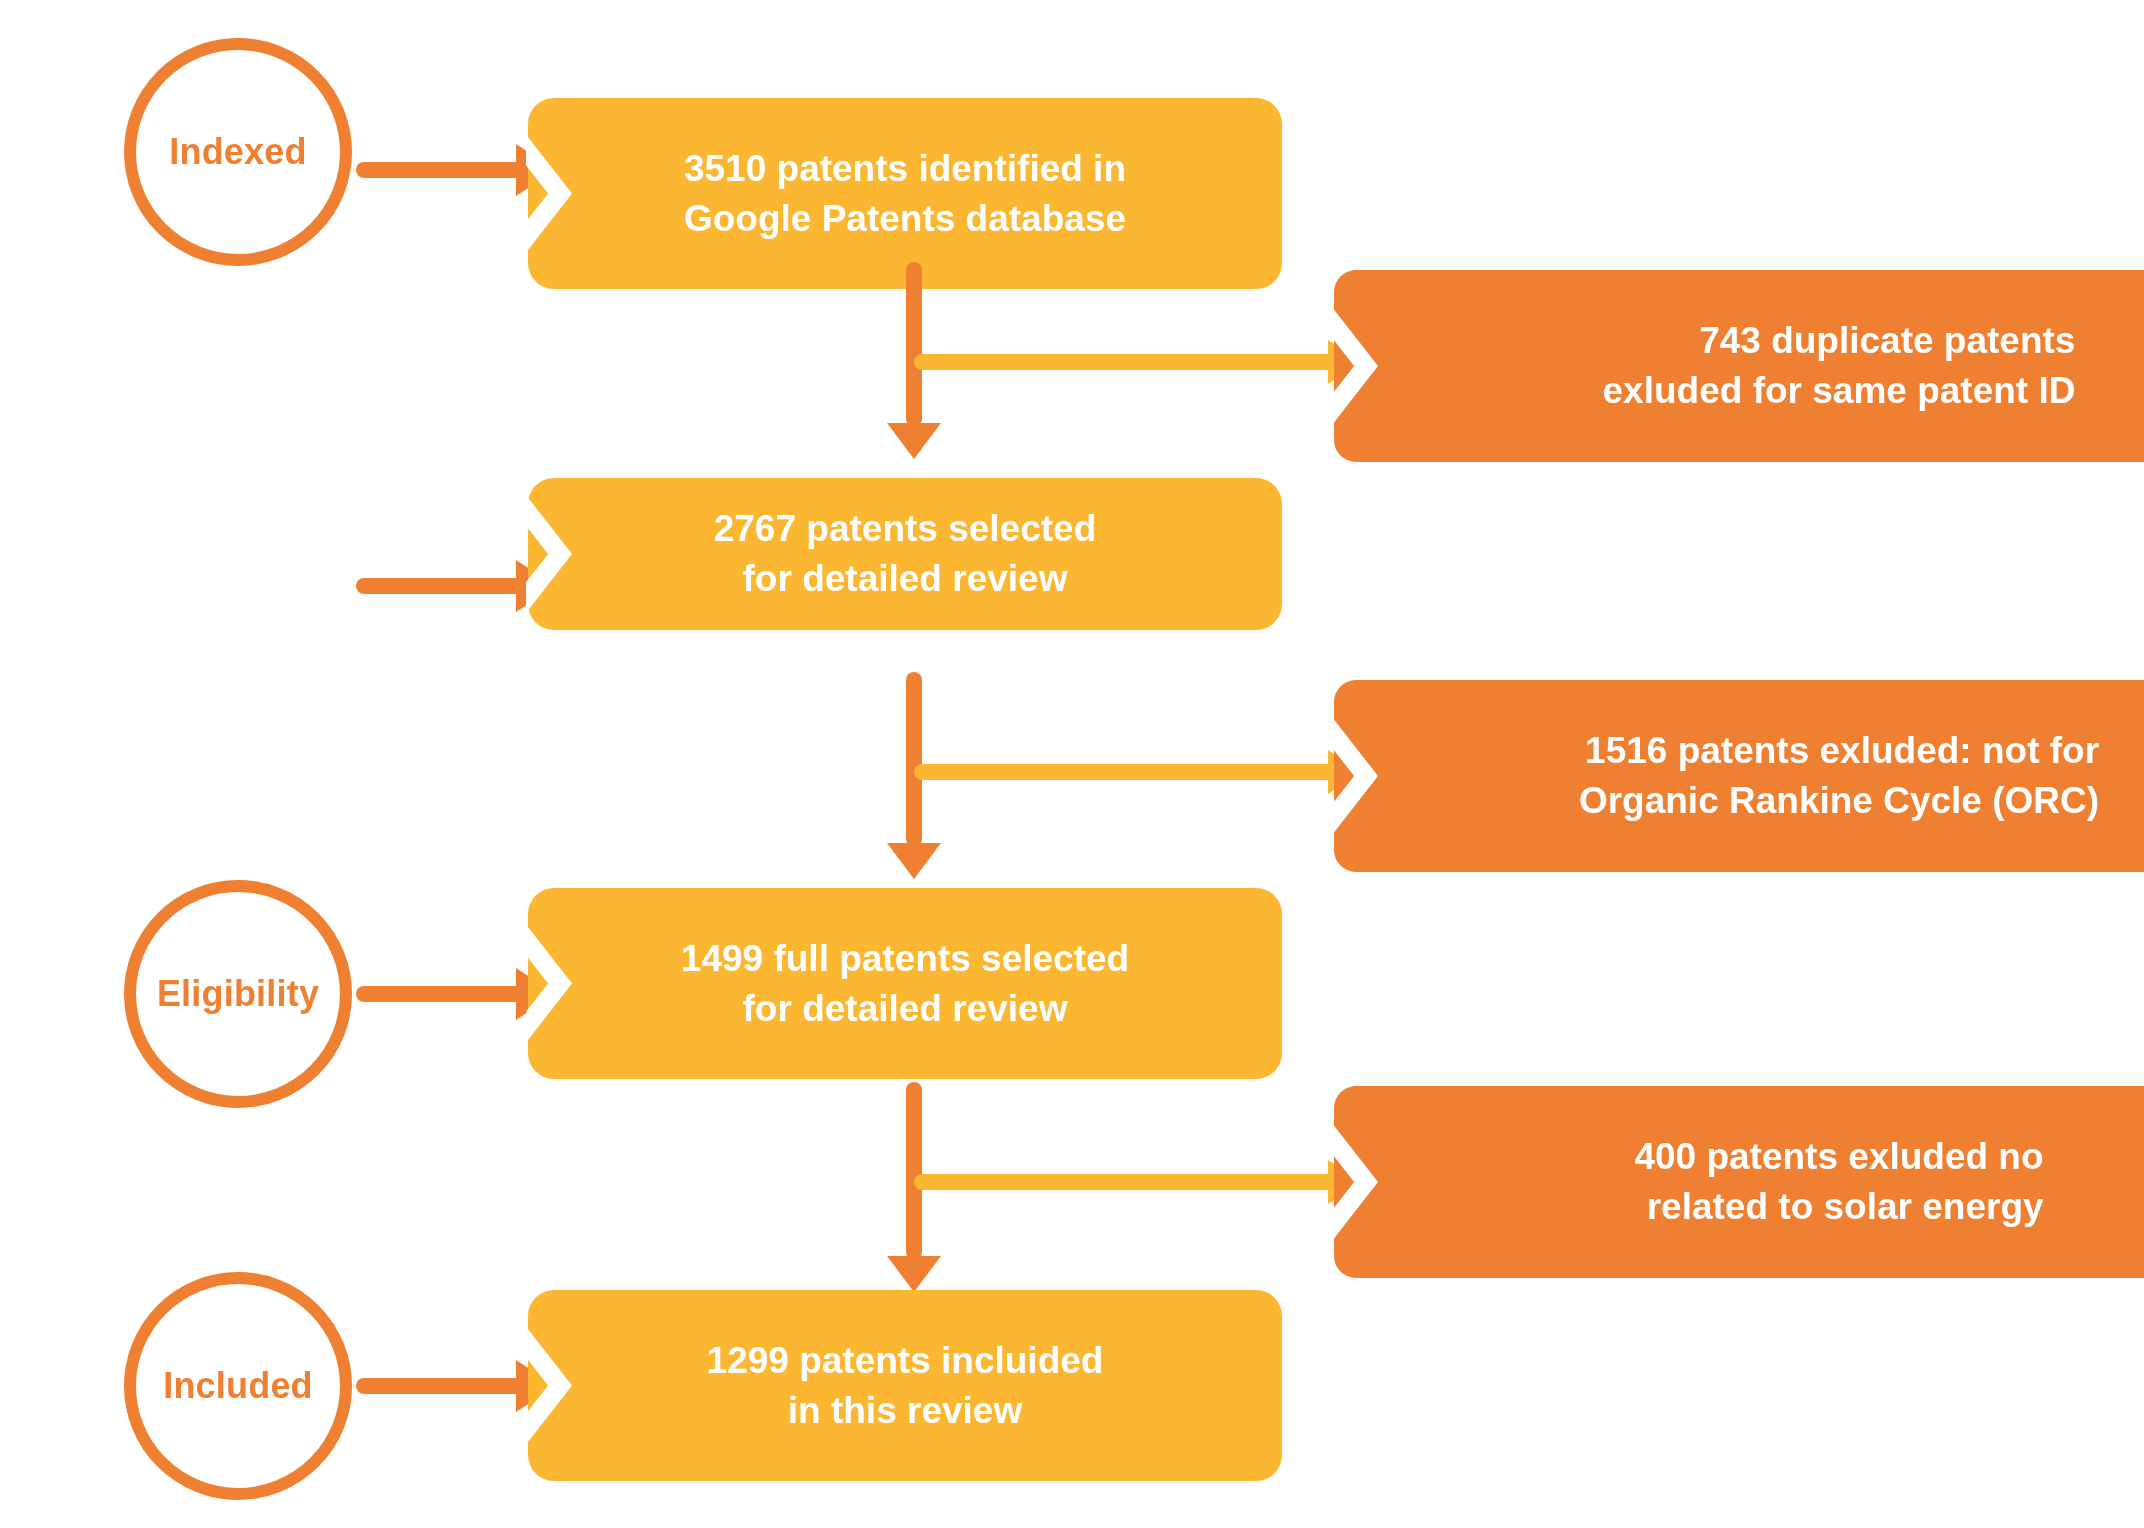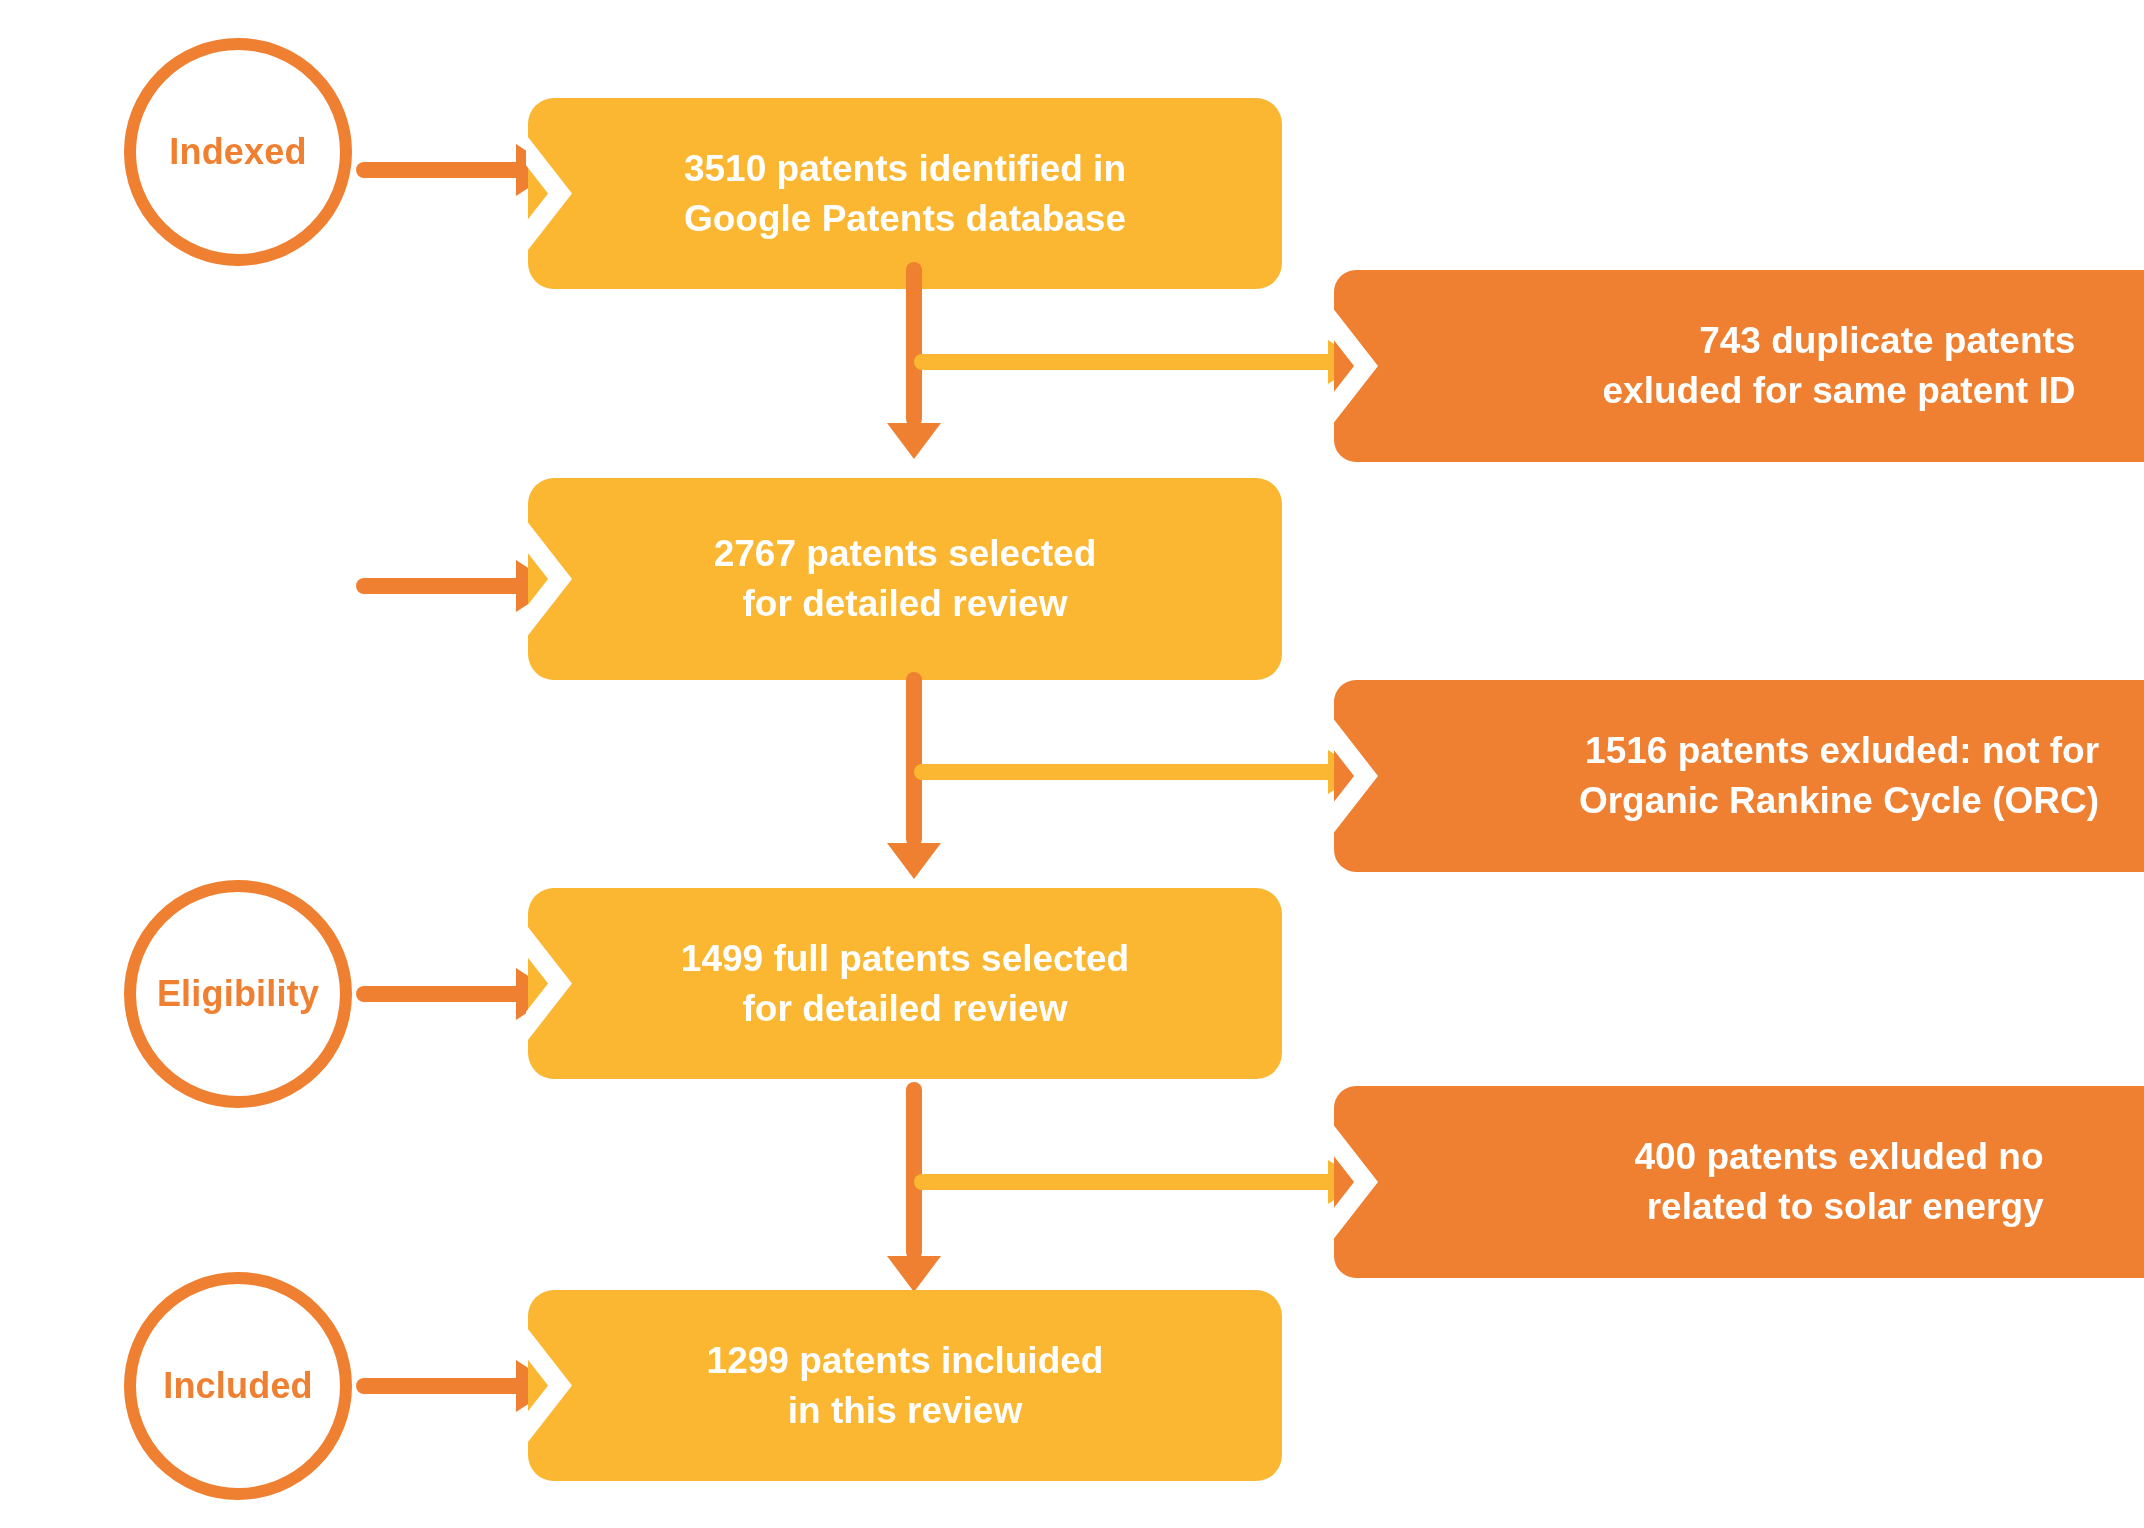--- a/index.html
+++ b/index.html
@@ -99,21 +99,21 @@
     <span class="txt">743 duplicate patents
 exluded for same patent ID</span>
   </div>
 
 
   <div class="h-arrow" style="left:340px;top:562px;width:200px;height:48px;">
     <div class="shaft" style="width:168px;background:#EF7F31;"></div>
     <div class="head" style="margin-top:-26px;border-top:26px solid transparent;border-bottom:26px solid transparent;border-left:40px solid #EF7F31;"></div>
   </div>
 
-  <div class="main-box" style="left:512px;top:478px;width:754px;height:202px;">
+  <div class="main-box" style="left:512px;top:478px;width:754px;height:152px;">
     <div class="notch"></div>
     <span class="txt">2767 patents selected
 for detailed review</span>
   </div>
 
   <div class="v-arrow" style="left:870px;top:672px;width:56px;height:207px;">
     <div class="shaft" style="height:175px;"></div>
     <div class="head"></div>
   </div>
 

